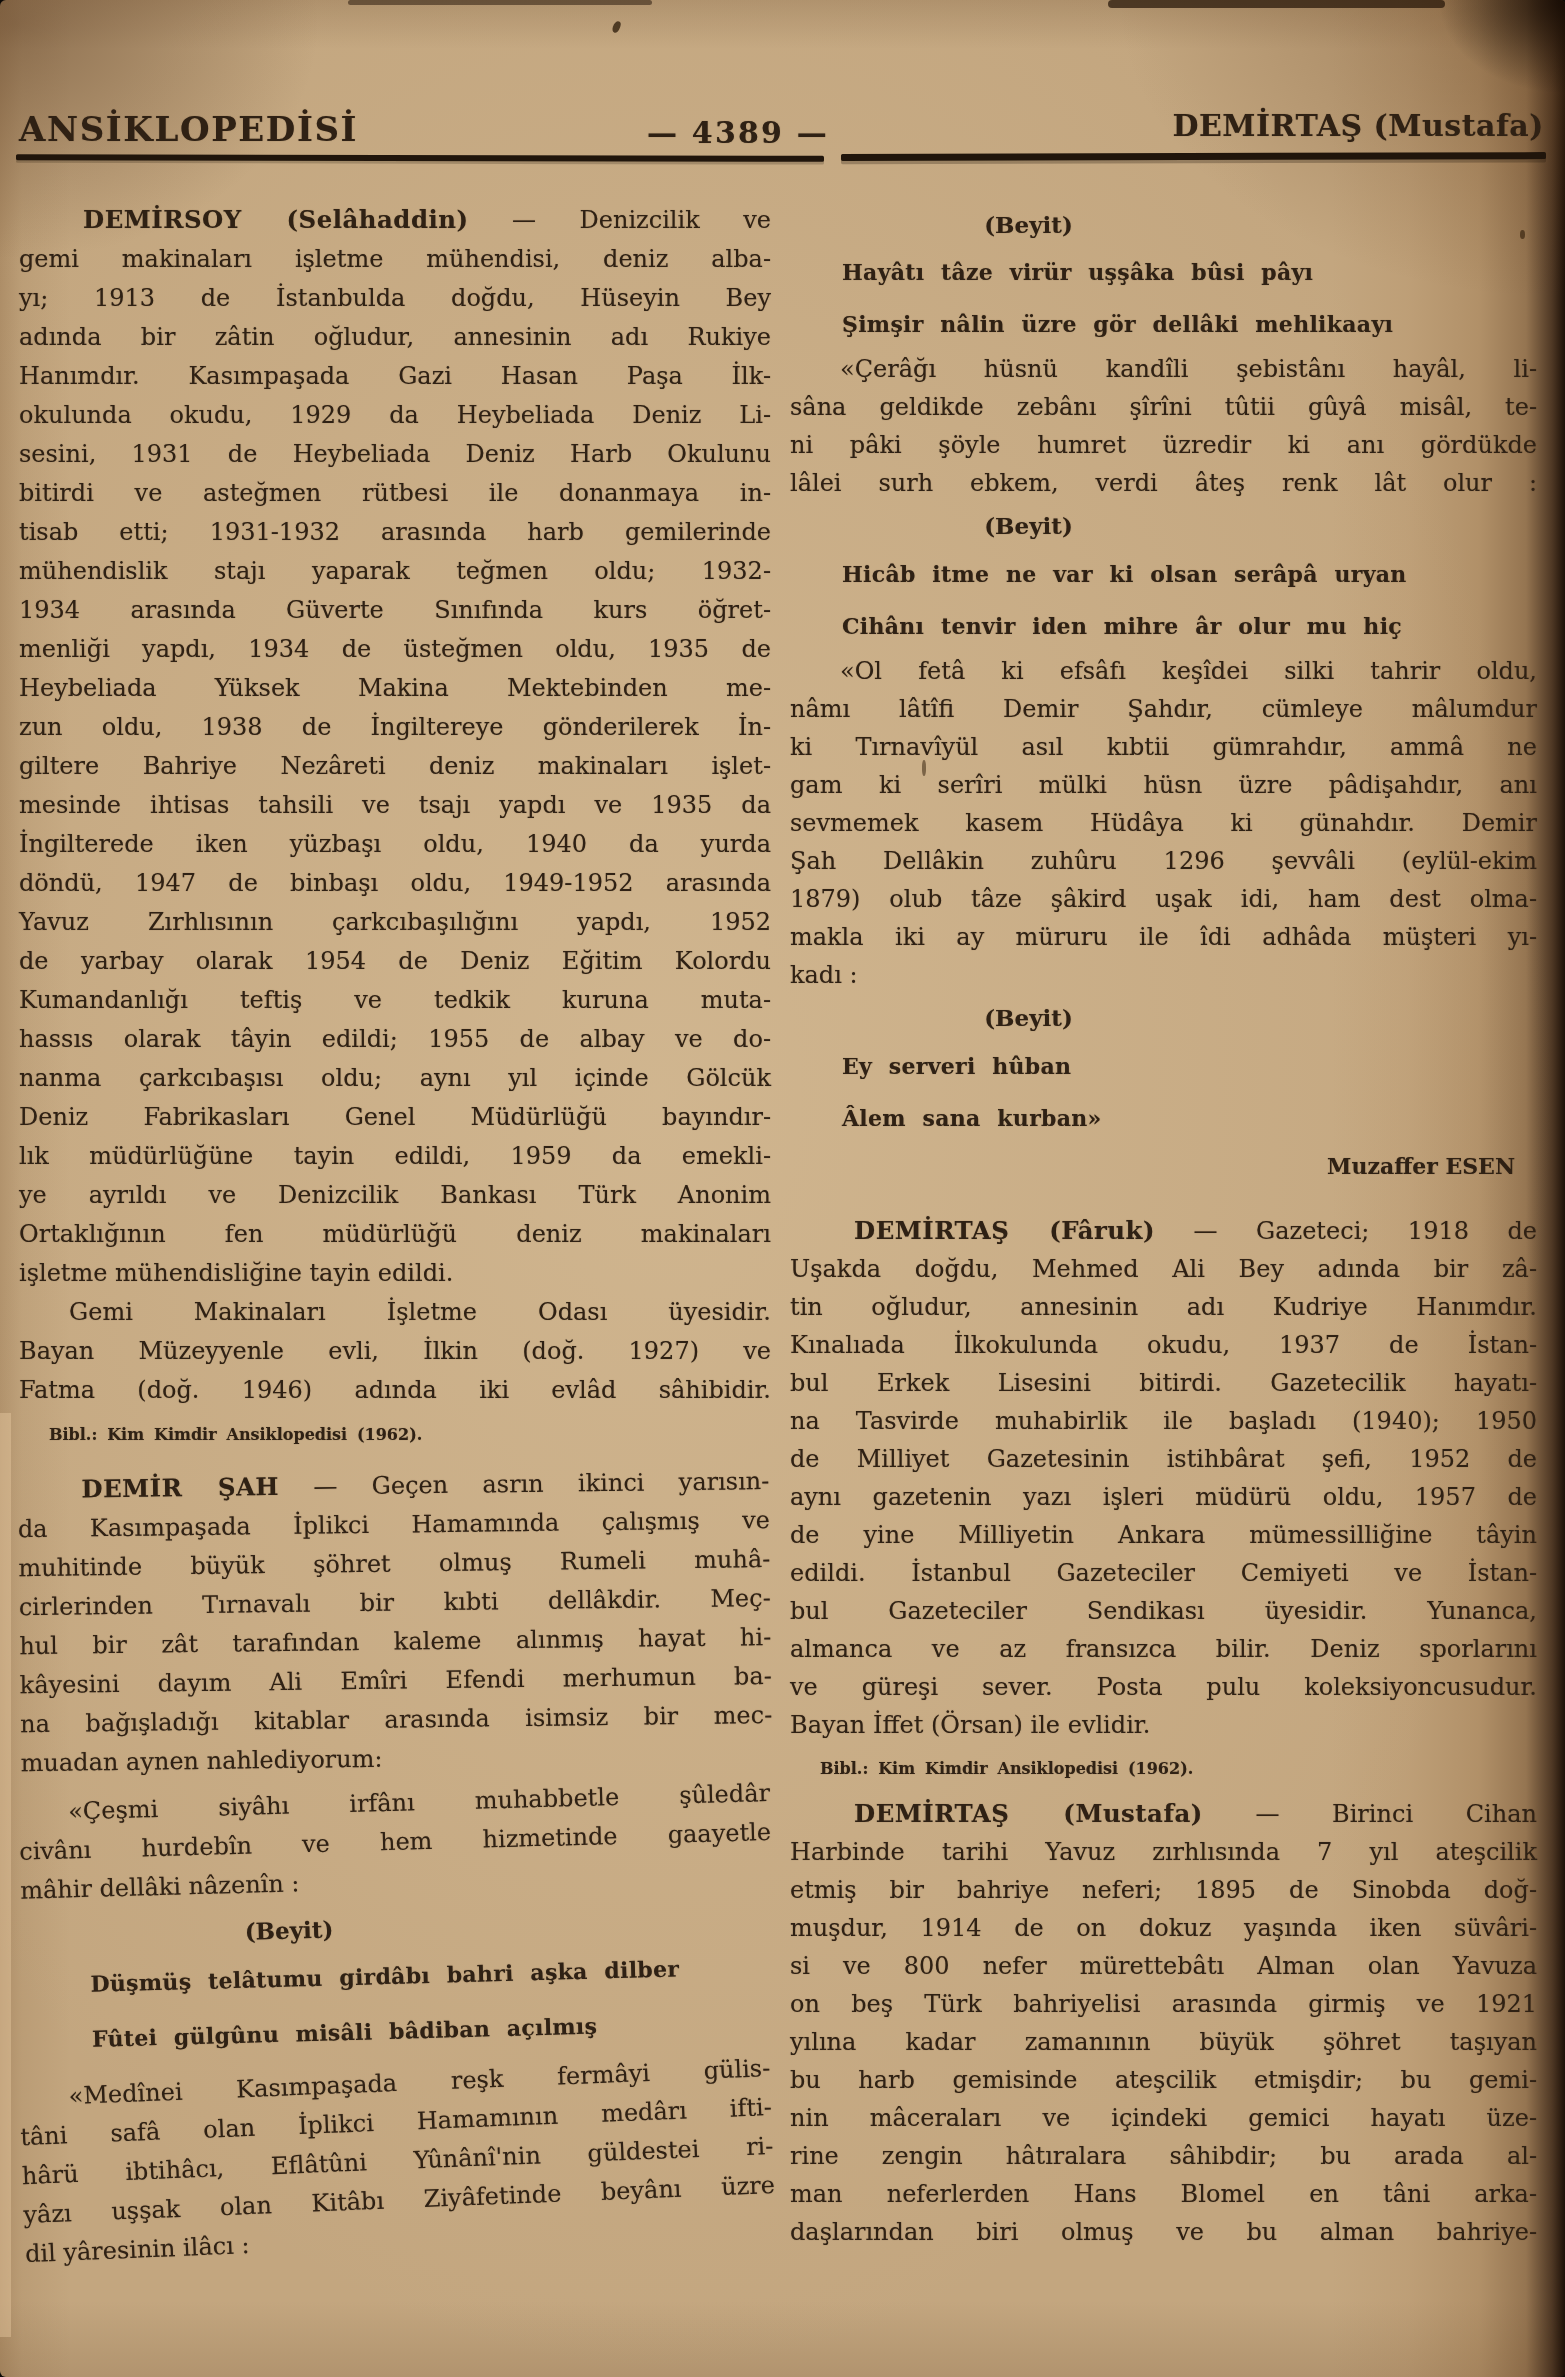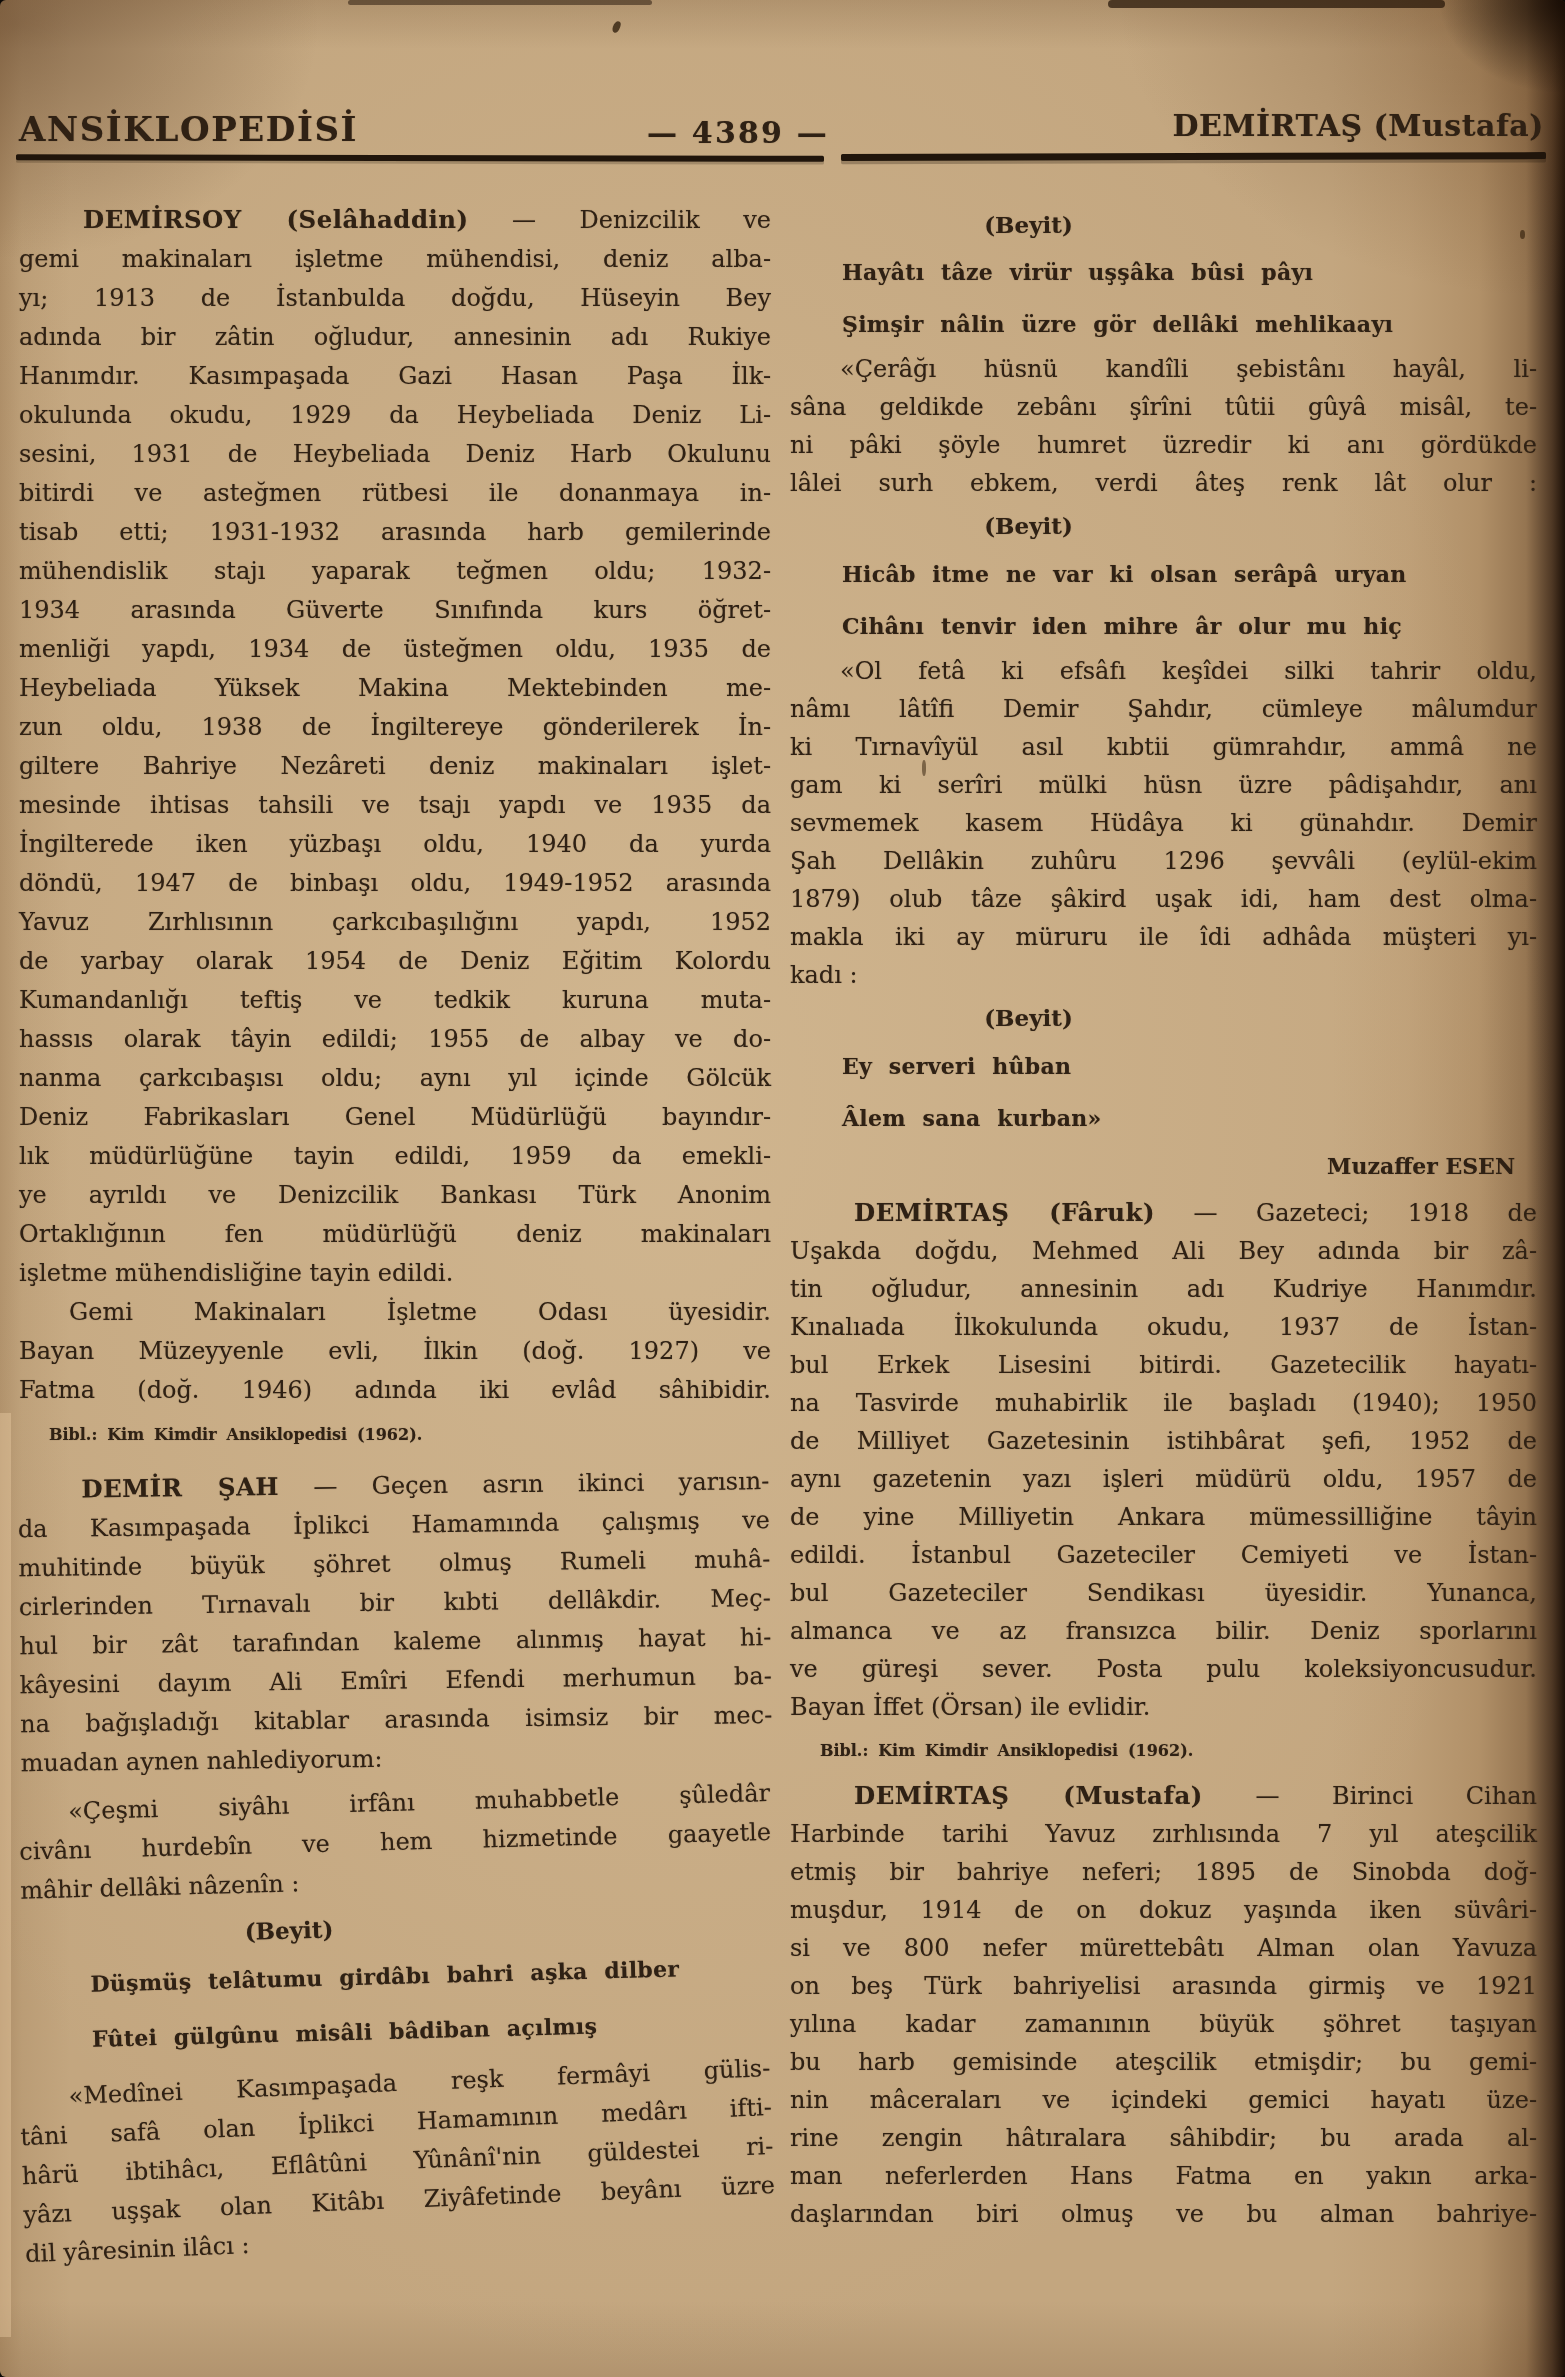--- a/index.html
+++ b/index.html
@@ -37,21 +37,21 @@
   .jall .lines .line{text-align:justify; text-align-last:justify;}
   .line.first{text-align:justify; text-align-last:justify; text-indent:64px;}
   .indent-first .lines .line:first-child{text-indent:50px;}
   .head{font-size:24.4px; font-weight:700; letter-spacing:0.5px;}
   .caption{font-size:23px; font-weight:700; line-height:34px; margin:9.8px 0 4.3px; padding-left:30%;}
   .col-right .caption{padding-left:26%; margin:7.6px 0 4.3px;}
   .poem .line{font-size:22px; font-weight:700; line-height:55px; padding-left:72px; word-spacing:8.7px; letter-spacing:0.3px;}
   .col-right .poem .line{line-height:52px; padding-left:52px;}
   .bibl{font-size:16px; font-weight:700; line-height:31.5px; text-indent:30px; margin:8.7px 0 11px; word-spacing:4.3px;}
   .signature{font-size:22px; font-weight:700; line-height:40px; text-align:right; padding-right:22px; margin:2.2px 0 5.4px;}
-  .entry-gap{margin-top:8px;}
+  .entry-gap{margin-top:26px;}
   
   .t1{transform:rotate(-0.7deg); transform-origin:100% 50%;}
   .t2{transform:rotate(-1.5deg); transform-origin:100% 50%;}
   .t3{transform:rotate(-2.3deg); transform-origin:100% 20%;}
   
   .artifact{position:absolute;}
   .smudge-a{left:348px; top:0; width:304px; height:5.4px; background:#2c1c0e; opacity:0.55; border-radius:3.3px;}
   .smudge-b{left:1108px; top:0; width:337px; height:8.1px; background:#221305; opacity:0.7; border-radius:4.3px;}
   .corner-tr{right:0; top:0; width:125px; height:92px;
      background:radial-gradient(ellipse at 100% 0%, rgba(18,9,3,0.85), rgba(18,9,3,0) 72%);}
@@ -246,21 +246,21 @@
       <div class="lines">
           <div class="line">Harbinde tarihi Yavuz zırhlısında 7 yıl ateşcilik</div>
           <div class="line">etmiş bir bahriye neferi; 1895 de Sinobda doğ-</div>
           <div class="line">muşdur, 1914 de on dokuz yaşında iken süvâri-</div>
           <div class="line">si ve 800 nefer mürettebâtı Alman olan Yavuza</div>
           <div class="line">on beş Türk bahriyelisi arasında girmiş ve 1921</div>
           <div class="line">yılına kadar zamanının büyük şöhret taşıyan</div>
           <div class="line">bu harb gemisinde ateşcilik etmişdir; bu gemi-</div>
           <div class="line">nin mâceraları ve içindeki gemici hayatı üze-</div>
           <div class="line">rine zengin hâtıralara sâhibdir; bu arada al-</div>
-          <div class="line">man neferlerden Hans Fatma en yakın arka-</div>
+          <div class="line">man neferlerden Hans Blomel en tâni arka-</div>
           <div class="line last">daşlarından biri olmuş ve bu alman bahriye-</div>
         </div>
     </div>
 
   </div>
 
 </div>
 
 
 </body></html>

